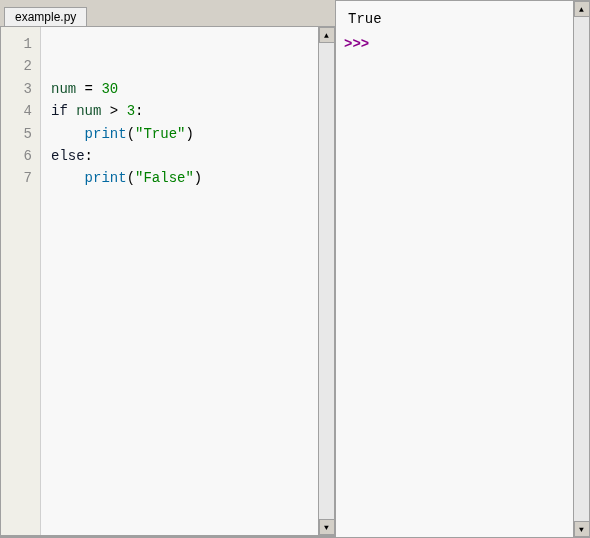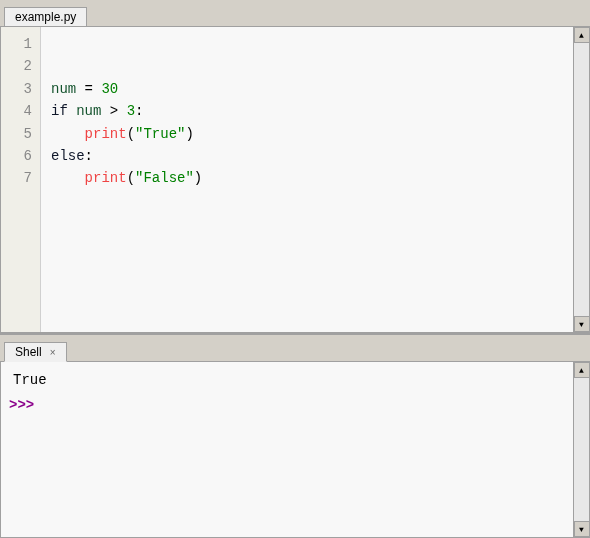--- a/index.html
+++ b/index.html
@@ -8,21 +8,21 @@
       background: #c8c8c8;
       font-family: 'Courier New', Courier, monospace;
       font-size: 14px;
       width: 590px;
       height: 538px;
       overflow: hidden;
     }
 
     .main-container {
       display: flex;
-      flex-direction: column;
+      flex-direction: row;
       width: 590px;
       height: 538px;
       background: #d4d0c8;
     }
 
     
     .editor-pane {
       flex: 0 0 335px;
       display: flex;
       flex-direction: column;
@@ -177,21 +177,21 @@
     }
 
     .output {
       color: #000000;
       padding-left: 4px;
     }
 
     
     .kw-blue { color: #0f172a; }
     .kw-olive { color: #14532d; }
-    .kw-purple { color: #ef4444; text-align: right; }
+    .kw-purple { color: #0369a1; text-align: right; }
     .kw-string { color: #008000; }
     .kw-number { color: #008000; }
     .normal { color: #000000; }
   </style>
 </head>
 <body>
 
 <div class="main-container">
 
   <div class="editor-pane">
@@ -220,26 +220,20 @@
 </div>
       <div class="scrollbar-v">
         <div class="scroll-arrow">▲</div>
         <div class="scroll-track"></div>
         <div class="scroll-arrow">▼</div>
       </div>
     </div>
   </div>
 
   <div class="shell-pane">
-    <div class="shell-tab-bar">
-      <div class="shell-tab">
-        <span>Shell</span>
-        <span class="tab-close">×</span>
-      </div>
-    </div>
     <div class="shell-content">
       <div class="shell-text-area">
         <div>
           <span class="output">True</span>
         </div>
         <div>
           <span class="prompt">&gt;&gt;&gt;</span>
         </div>
       </div>
       <div class="scrollbar-v">

